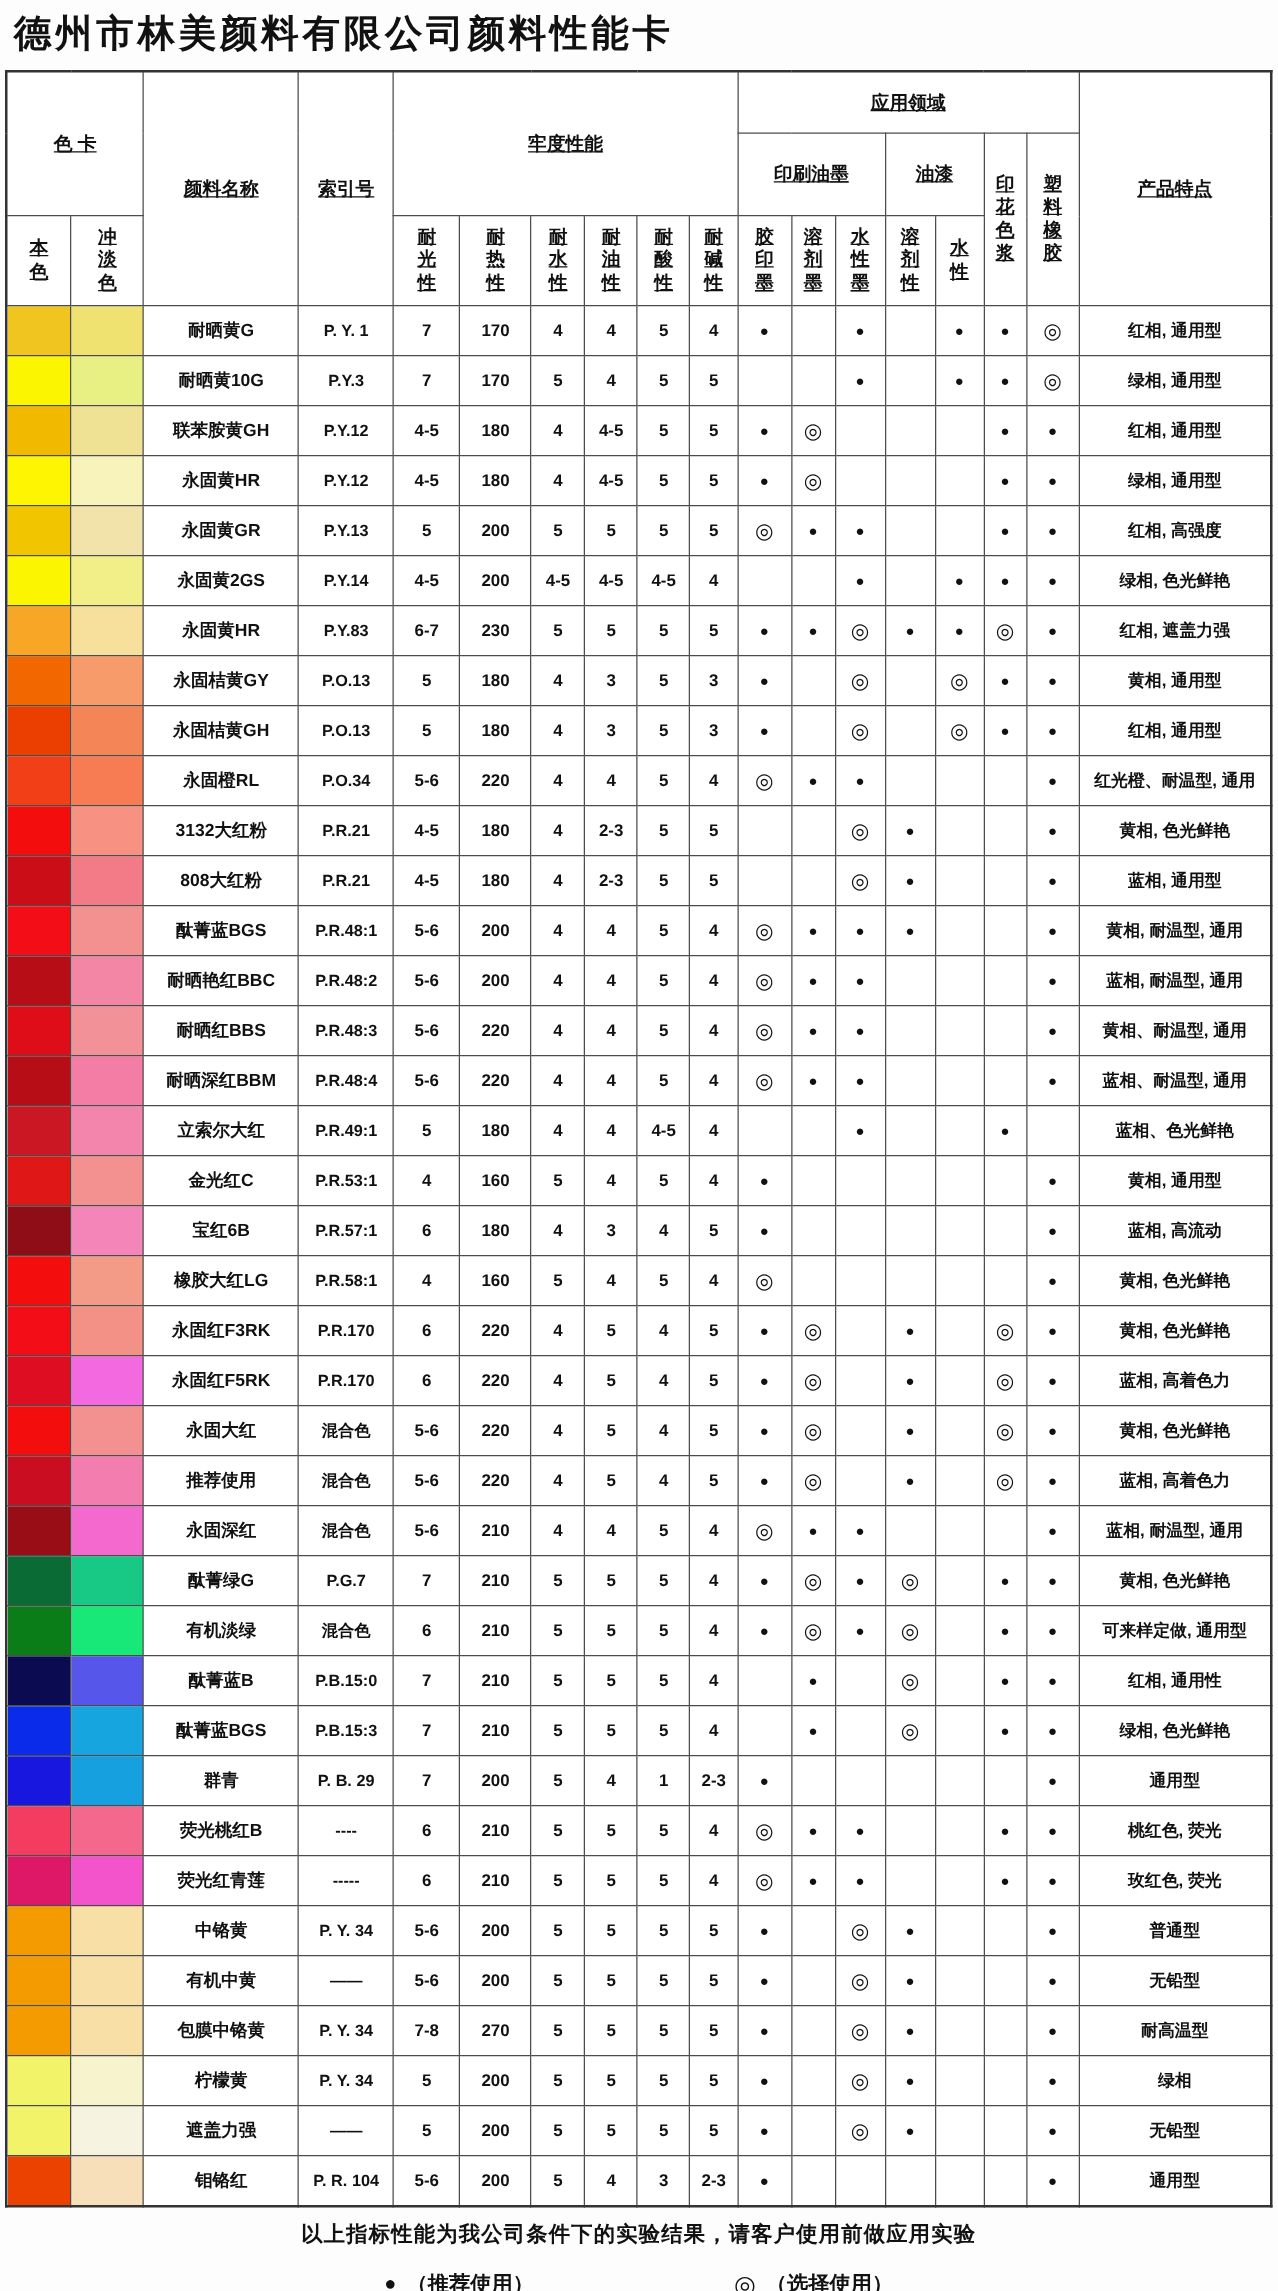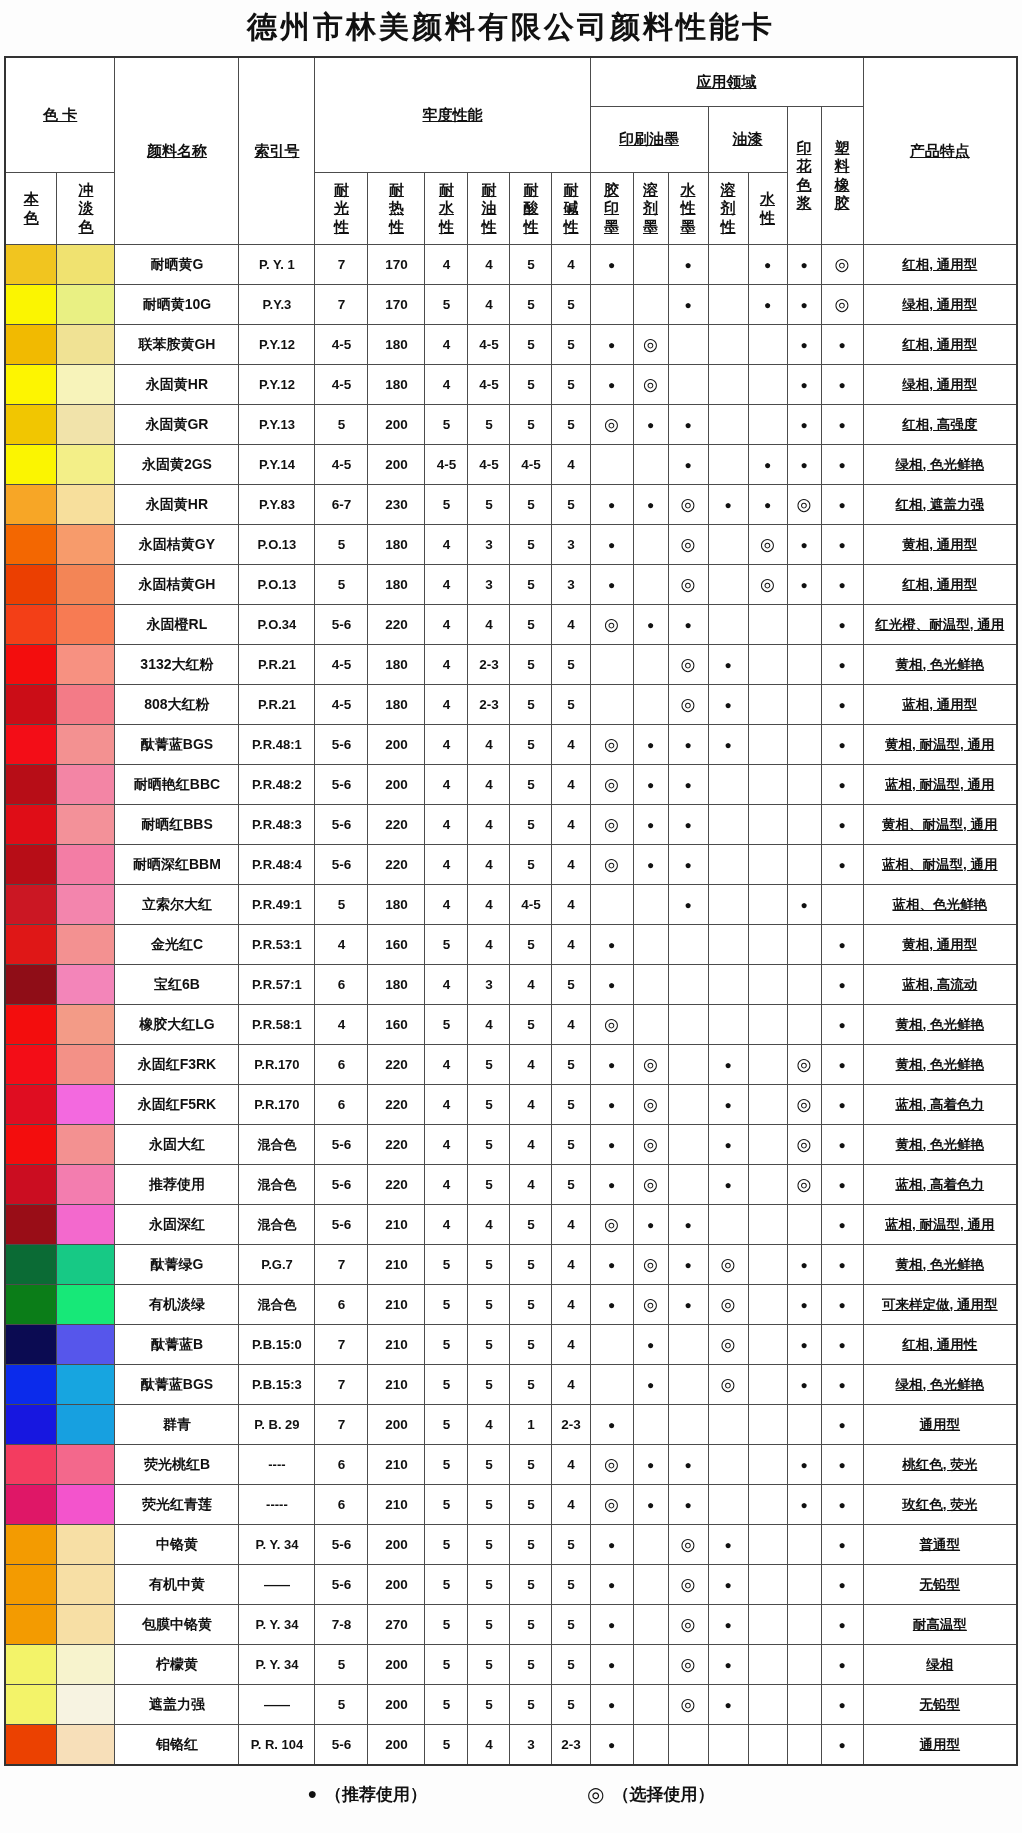--- a/index.html
+++ b/index.html
@@ -1,34 +1,34 @@
 <!DOCTYPE html>
 <html><head>
 <meta charset="utf-8">
 <style>
   html,body { margin:0; padding:0; background:#fdfdfd; }
   body { width:1022px; font-family:"Liberation Sans", sans-serif; color:#111; }
   .page { width:1022px; }
-  .title { text-align:center; font-size:30px; font-weight:bold; letter-spacing:3px; padding:7px 0 8px; }
+  .title { font-size:30px; font-weight:bold; letter-spacing:3px; padding:7px 0 8px;margin-left:11px; }
   table.card { border-collapse:collapse; margin:0 auto; table-layout:fixed; width:1012px; border:2px solid #333; }
   table.card td { border:1px solid #4c4c4c; text-align:center; vertical-align:middle; padding:0; overflow:hidden; background:#fff; }
   thead td { font-size:15px; font-weight:bold;text-decoration:underline; }
   tr.hA td { height:48px; }
   tr.hB td { height:65px; }
   tr.hC td { height:71px; }
   .v { display:block; width:1.1em; margin:0 auto; word-break:break-all; line-height:1.22; font-weight:bold; }
   .feature-h { vertical-align:top; padding-top:16px; }
   tbody td { height:39px; }
   td.sw { background:#fff; }
   td.name { text-align:left; padding-left:8px; font-size:14px; font-weight:bold; white-space:nowrap; }
   td.idx { font-size:13px; font-weight:bold; white-space:nowrap; }
   td.val { font-size:13.5px; font-weight:bold; }
   td.mark-cell { font-size:12px; line-height:1; font-weight:bold; }
   td.mark-cell.ring { font-size:17px; font-weight:normal; }
-  td.feat { text-align:left; padding-left:6px; font-size:13.5px; font-weight:bold; white-space:nowrap;text-decoration:underline; }
+  td.feat { text-align:left; padding-left:6px; font-size:13.5px; font-weight:bold; white-space:nowrap; }
   .footnote { text-align:center; font-size:17px; font-weight:bold; margin-top:10px; letter-spacing:1px; }
   .legend { display:flex; justify-content:center; gap:160px; margin-top:16px; font-size:17px; font-weight:bold; align-items:center; }
   .legend .lg-item { display:flex; align-items:center; gap:8px; }
   .lg-dot { font-size:16px; }
   .lg-ring { font-size:20px; font-weight:normal; }
 </style>
 </head>
 <body>
 
 <div class="page">
@@ -911,20 +911,21 @@
     <td class="mark-cell"></td>
     <td class="mark-cell"></td>
     <td class="mark-cell"></td>
     <td class="mark-cell"></td>
     <td class="mark-cell">●</td>
     <td class="feat">通用型</td>
   </tr>
 </tbody>
   </table>
 
+  <div class="footnote">以上指标性能为我公司条件下的实验结果，请客户使用前做应用实验</div>
 
   <div class="legend">
     <span class="lg-item">
       <span class="lg-dot">●</span>
       <span>（推荐使用）</span>
     </span>
     <span class="lg-item">
       <span class="lg-ring">◎</span>
       <span>（选择使用）</span>
     </span>

